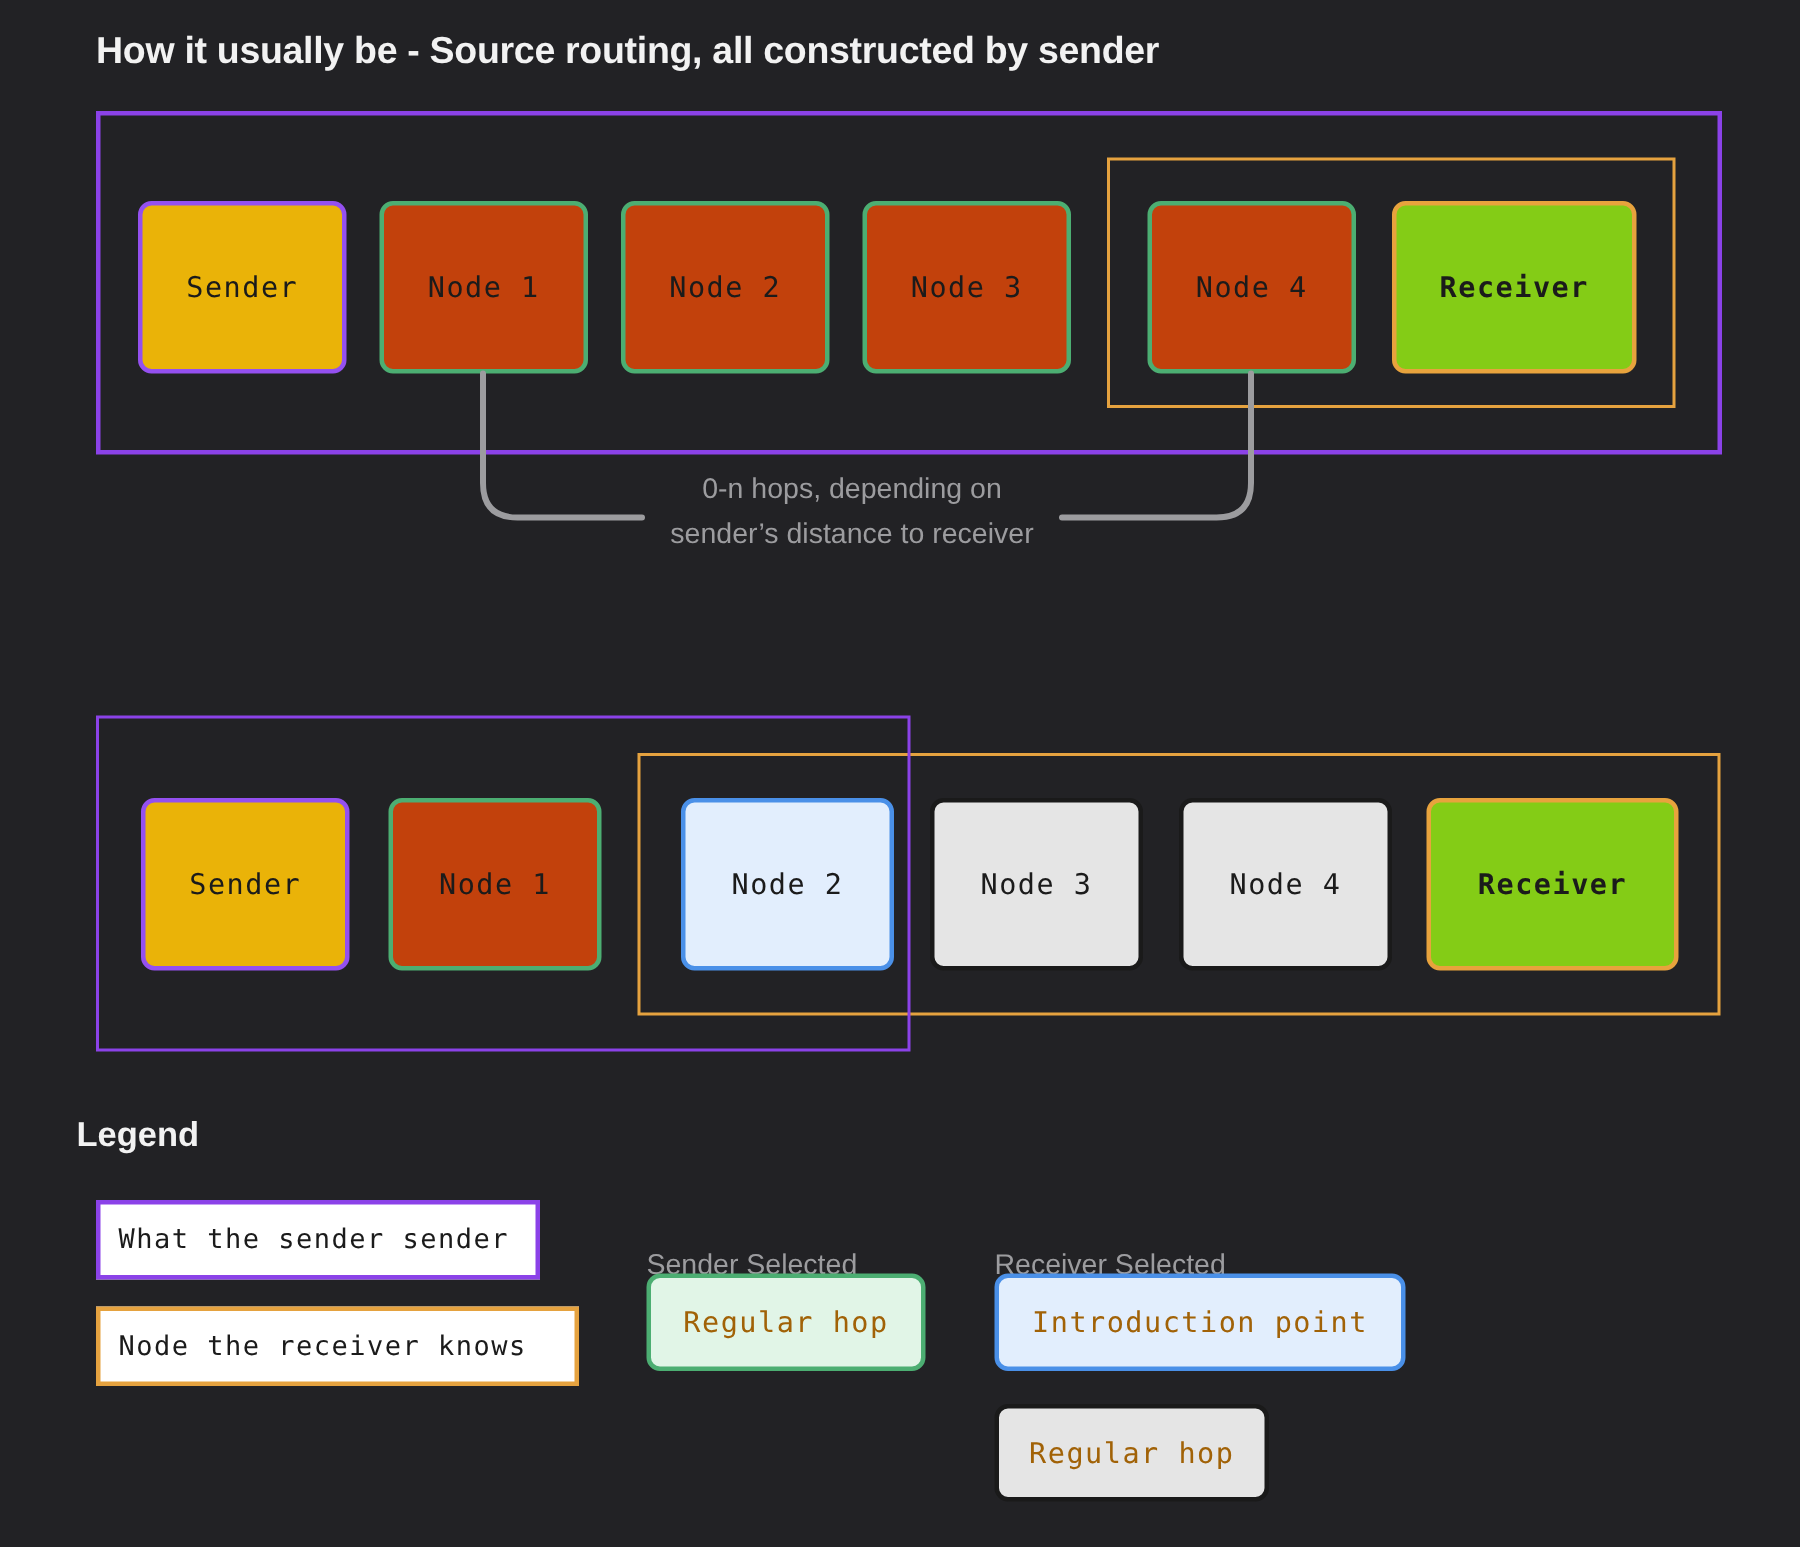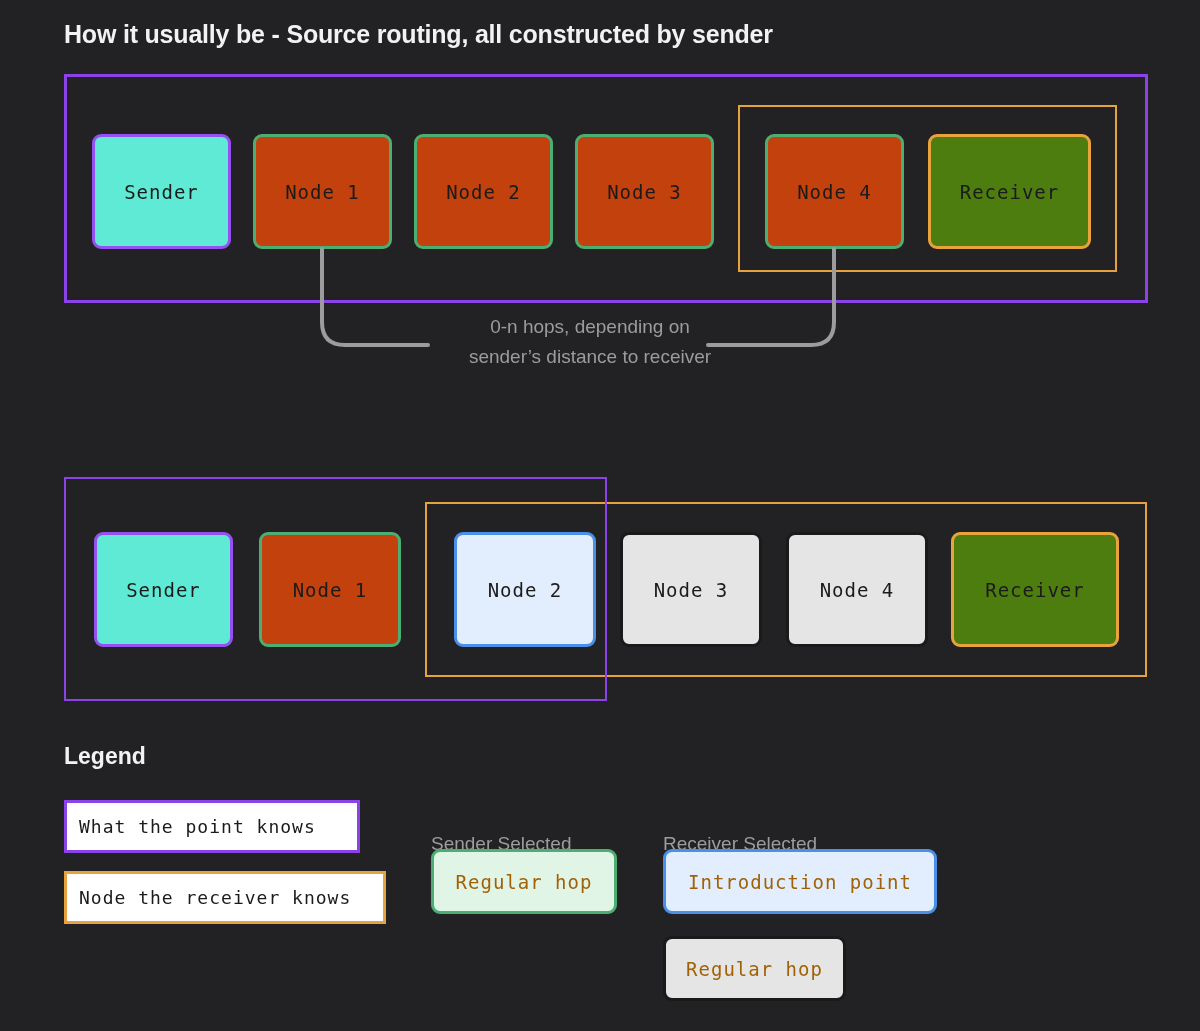--- a/index.html
+++ b/index.html
@@ -43,23 +43,23 @@
     justify-content: center;
     border-radius: 9px;
     border-style: solid;
     border-width: 3px;
     font-family: "DejaVu Sans Mono", "Liberation Mono", monospace;
     font-size: 19px;
     letter-spacing: 1px;
     color: #1b1b1b;
     white-space: nowrap;
   }
-  .n-sender   { background: #5eead4; border-color: #9450f0; }
+  .n-sender   { background: #eab308; border-color: #9450f0; }
   .n-hop      { background: #c2410c; border-color: #4cae72; }
-  .n-receiver { background: #4d7c0f; border-color: #e8a33d; }
+  .n-receiver { background: #84cc16; border-color: #e8a33d; font-weight: bold; }
   .n-intro    { background: #e2eefd; border-color: #4a90e8; }
   .n-gray     { background: #e5e5e5; border-color: #1a1a1a; }
 
   
   .connector { position: absolute; left: 0; top: 0; pointer-events: none; }
   .hop-caption {
     position: absolute;
     text-align: center;
     color: #9c9c9f;
     font-size: 19px;
@@ -140,21 +140,21 @@
   </div>
   <div class="node n-receiver" style="left:928px; top:134px; width:163px; height:115px;">
     <span>Receiver</span>
   </div>
 
   <svg class="connector" width="1200" height="1031">
     <path d="M 322 249 L 322 322 Q 322 345 345 345 L 428 345" fill="none" stroke="#9c9c9f" stroke-width="4" stroke-linecap="round"></path>
     <path d="M 834 249 L 834 322 Q 834 345 811 345 L 708 345" fill="none" stroke="#9c9c9f" stroke-width="4" stroke-linecap="round"></path>
   </svg>
 
-  <div class="hop-caption" style="left:420px; top:312px; width:340px;">
+  <div class="hop-caption" style="left:398px; top:312px; width:340px;">
     <div>0-n hops, depending on</div>
     <div>sender’s distance to receiver</div>
   </div>
 
 
   <div class="group-box group-orange-thin" style="left:425px; top:502px; width:722px; height:175px;"></div>
 
   <div class="group-box group-purple-thin" style="left:64px; top:477px; width:543px; height:224px;"></div>
 
   <div class="node n-sender" style="left:94px; top:532px; width:139px; height:115px;">
@@ -169,24 +169,24 @@
   <div class="node n-gray" style="left:620px; top:532px; width:142px; height:115px;">
     <span>Node 3</span>
   </div>
   <div class="node n-gray" style="left:786px; top:532px; width:142px; height:115px;">
     <span>Node 4</span>
   </div>
   <div class="node n-receiver" style="left:951px; top:532px; width:168px; height:115px;">
     <span>Receiver</span>
   </div>
 
-  <div class="legend-title" style="left:64px; top:743px;">Legend</div>
+  <div class="legend-title" style="left:51px; top:743px;">Legend</div>
 
   <div class="legend-chip chip-purple" style="left:64px; top:800px; width:296px; height:53px;">
-    <span>What the point knows</span>
+    <span>What the sender sender</span>
   </div>
   <div class="legend-chip chip-orange" style="left:64px; top:871px; width:322px; height:53px;">
     <span>Node the receiver knows</span>
   </div>
 
   <div class="legend-col-label" style="left:431px; top:805px;">Sender Selected</div>
   <div class="legend-node" style="left:431px; top:849px; width:186px; height:65px; background:#e1f5e7; border-color:#4cae72;">
     <span>Regular hop</span>
   </div>
 

